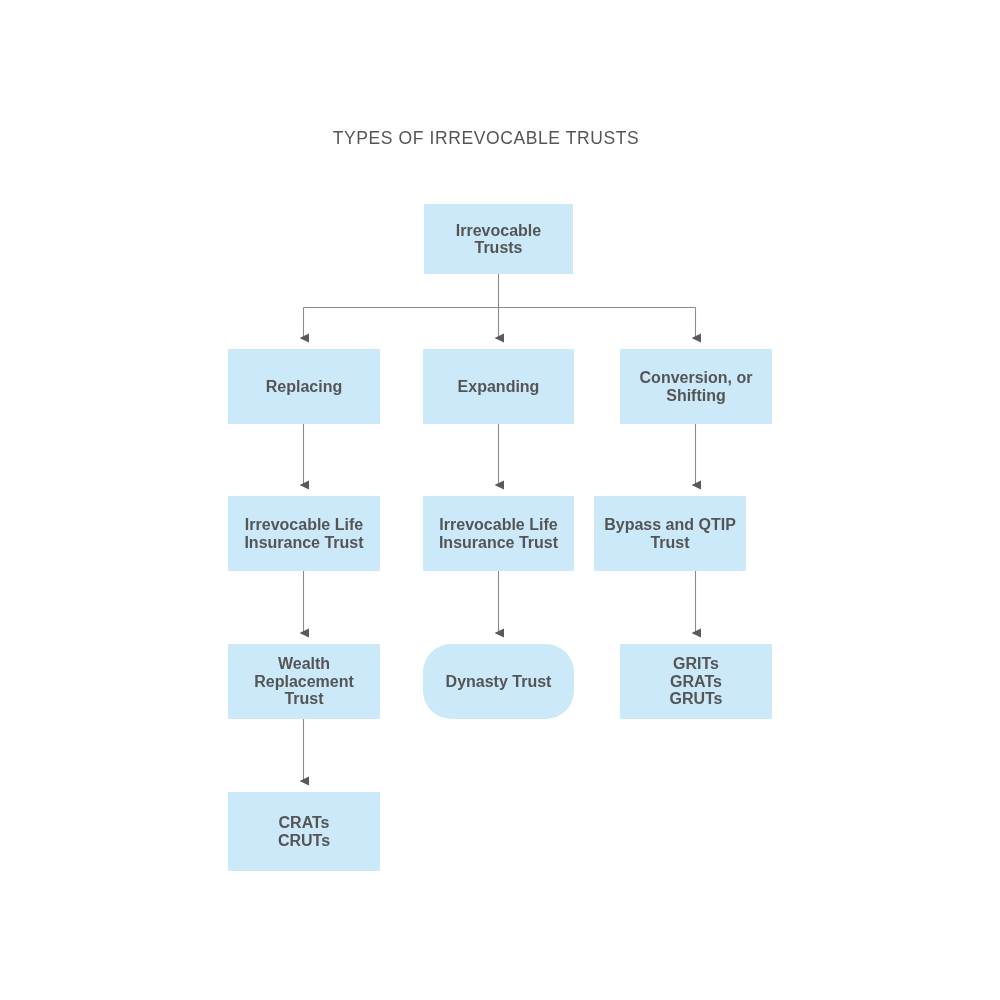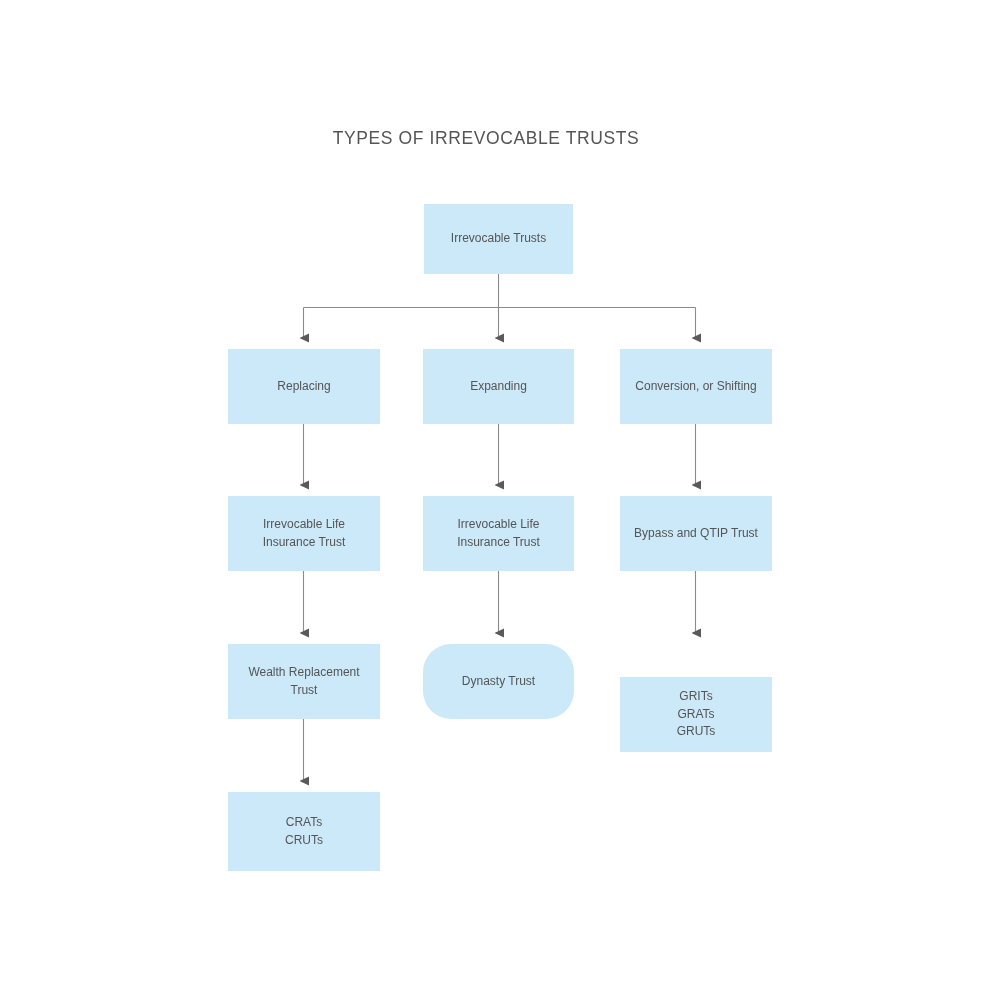--- a/index.html
+++ b/index.html
@@ -43,24 +43,25 @@
     position: absolute;
     box-sizing: border-box;
     background: #cbe9f8;
     display: flex;
     align-items: center;
     justify-content: center;
     text-align: center;
     padding: 0 6px;
   }
   .node-label {
-    font-size: 12px;
+    font-size: 16px;
     line-height: 17.5px;
     color: #555555;
     white-space: pre-line;
+    font-weight: bold;
   }
 </style>
 </head>
 <body>
 
 <div id="canvas">
 
   <div class="chart-title">TYPES OF IRREVOCABLE TRUSTS</div>
 
   <svg id="diagram-svg" viewBox="0 0 1000 1000">
@@ -111,34 +112,34 @@
   <div class="node" style="left:228px; top:496px; width:152px; height:75px;">
     <span class="node-label">Irrevocable Life
 Insurance Trust</span>
   </div>
 
   <div class="node" style="left:423px; top:496px; width:151px; height:75px;">
     <span class="node-label">Irrevocable Life
 Insurance Trust</span>
   </div>
 
-  <div class="node" style="left:620px; top:496px; width:152px; height:75px;">
+  <div class="node" style="left:594px; top:496px; width:152px; height:75px;">
     <span class="node-label">Bypass and QTIP Trust</span>
   </div>
 
   <div class="node" style="left:228px; top:644px; width:152px; height:75px;">
     <span class="node-label">Wealth Replacement
 Trust</span>
   </div>
 
   <div class="node" style="left:423px; top:644px; width:151px; height:75px;border-radius:28px;">
     <span class="node-label">Dynasty Trust</span>
   </div>
 
-  <div class="node" style="left:620px; top:677px; width:152px; height:75px;">
+  <div class="node" style="left:620px; top:644px; width:152px; height:75px;">
     <span class="node-label">GRITs
 GRATs
 GRUTs</span>
   </div>
 
   <div class="node" style="left:228px; top:792px; width:152px; height:79px;">
     <span class="node-label">CRATs
 CRUTs</span>
   </div>
 

